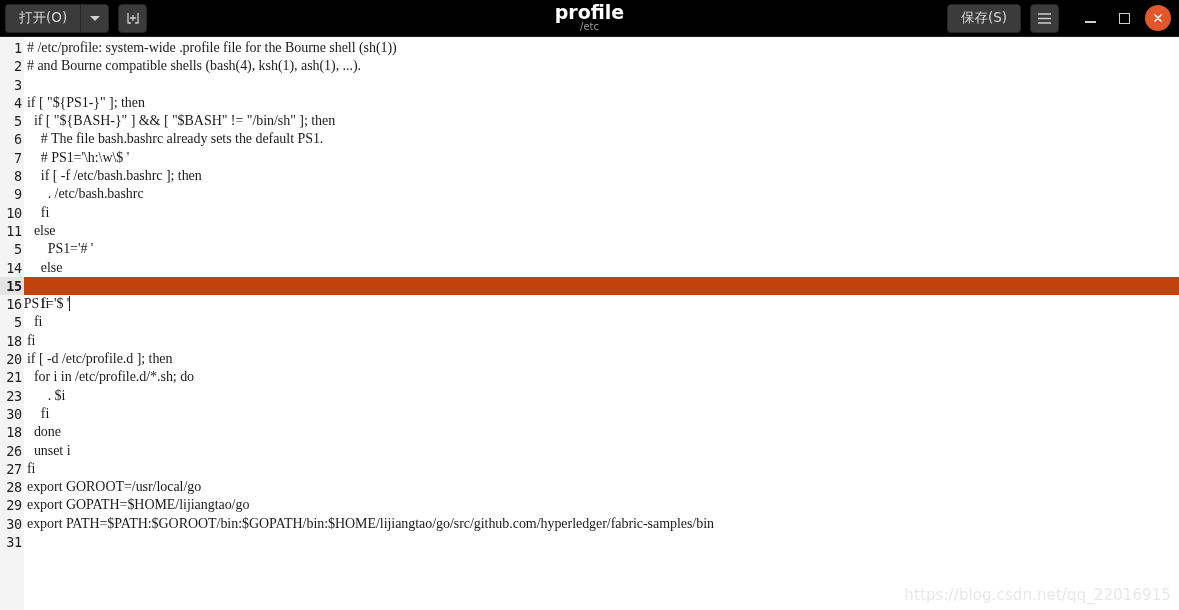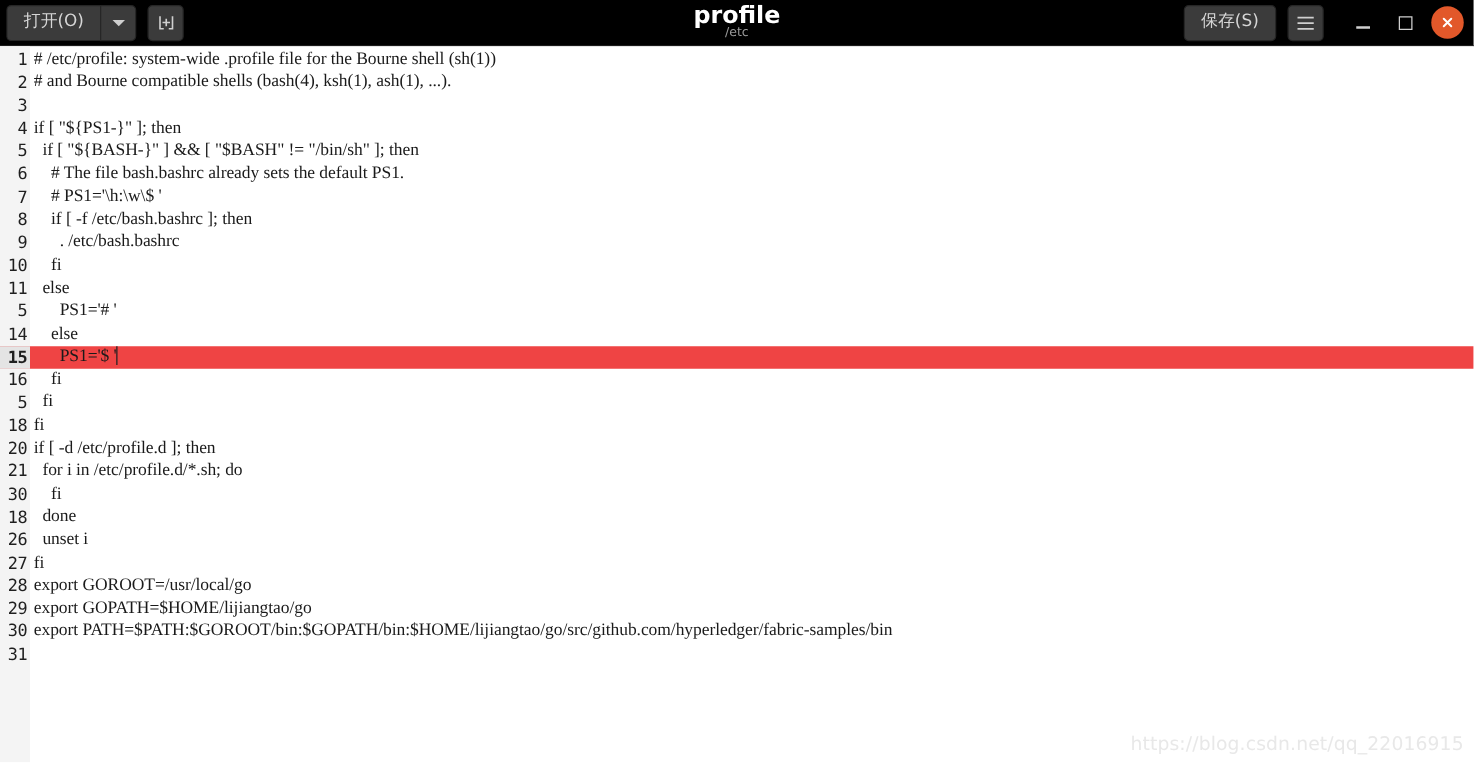--- a/index.html
+++ b/index.html
@@ -211,21 +211,22 @@
 
   .line {
     height: 18.3px;
     line-height: 18.3px;
     display: flex;
     white-space: pre;
     position: relative;
   }
 
   .line.current {
-    background: #ef4444;
+    background: #c2410c;
+    flex-direction: column;
   }
 
   .gutter {
     width: 24px;
     min-width: 24px;
     text-align: right;
     padding-right: 2px;
     color: #1f1f1f;
     background: #f4f4f4;
     font-family: "DejaVu Sans Mono", monospace;
@@ -350,20 +351,21 @@
         <div class="line"><div class="gutter">10</div><div class="code">    fi</div></div>
         <div class="line"><div class="gutter">11</div><div class="code">  else</div></div>
         <div class="line"><div class="gutter">5</div><div class="code">      PS1='# '</div></div>
         <div class="line"><div class="gutter">14</div><div class="code">    else</div></div>
         <div class="line current"><div class="gutter">15</div><div class="code">      PS1='$ '<span class="caret"></span></div></div>
         <div class="line"><div class="gutter">16</div><div class="code">    fi</div></div>
         <div class="line"><div class="gutter">5</div><div class="code">  fi</div></div>
         <div class="line"><div class="gutter">18</div><div class="code">fi</div></div>
         <div class="line"><div class="gutter">20</div><div class="code">if [ -d /etc/profile.d ]; then</div></div>
         <div class="line"><div class="gutter">21</div><div class="code">  for i in /etc/profile.d/*.sh; do</div></div>
+        <div class="line"><div class="gutter">23</div><div class="code">      . $i</div></div>
         <div class="line"><div class="gutter">30</div><div class="code">    fi</div></div>
         <div class="line"><div class="gutter">18</div><div class="code">  done</div></div>
         <div class="line"><div class="gutter">26</div><div class="code">  unset i</div></div>
         <div class="line"><div class="gutter">27</div><div class="code">fi</div></div>
         <div class="line"><div class="gutter">28</div><div class="code">export GOROOT=/usr/local/go</div></div>
         <div class="line"><div class="gutter">29</div><div class="code">export GOPATH=$HOME/lijiangtao/go</div></div>
         <div class="line"><div class="gutter">30</div><div class="code">export PATH=$PATH:$GOROOT/bin:$GOPATH/bin:$HOME/lijiangtao/go/src/github.com/hyperledger/fabric-samples/bin</div></div>
         <div class="line"><div class="gutter">31</div><div class="code"></div></div>
       </div>
     <div class="watermark">https://blog.csdn.net/qq_22016915</div>

